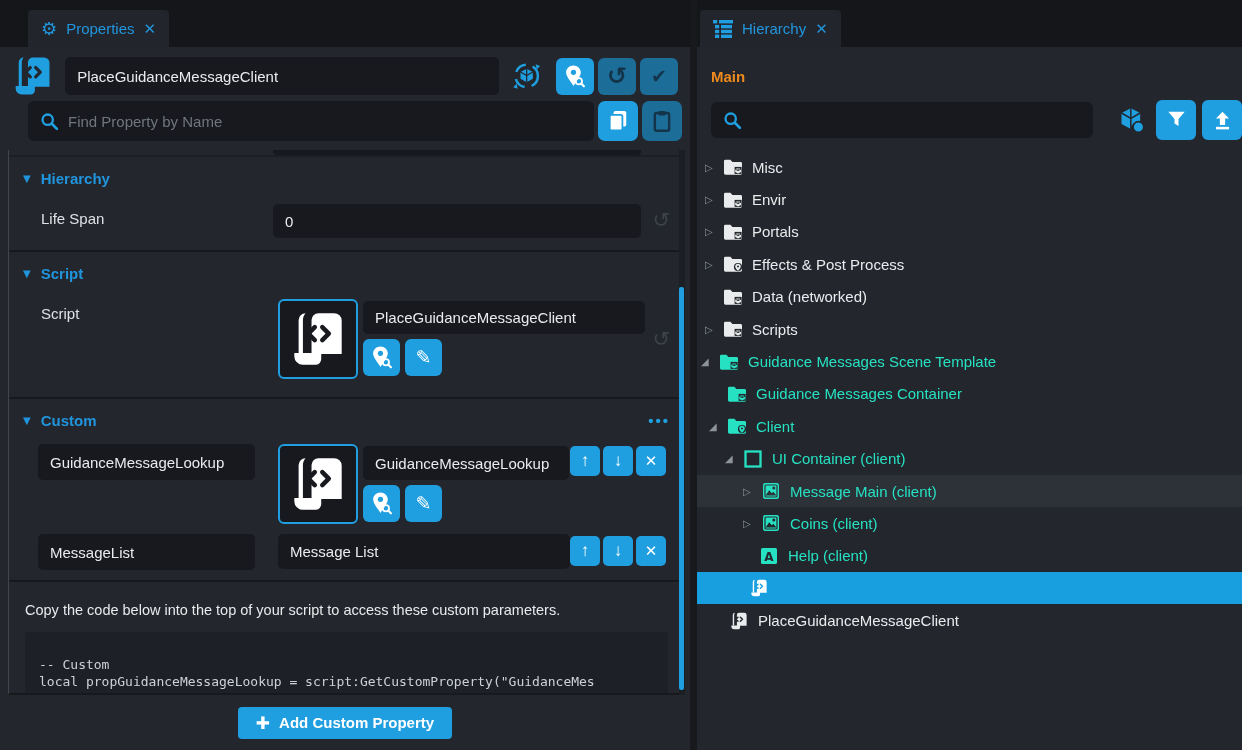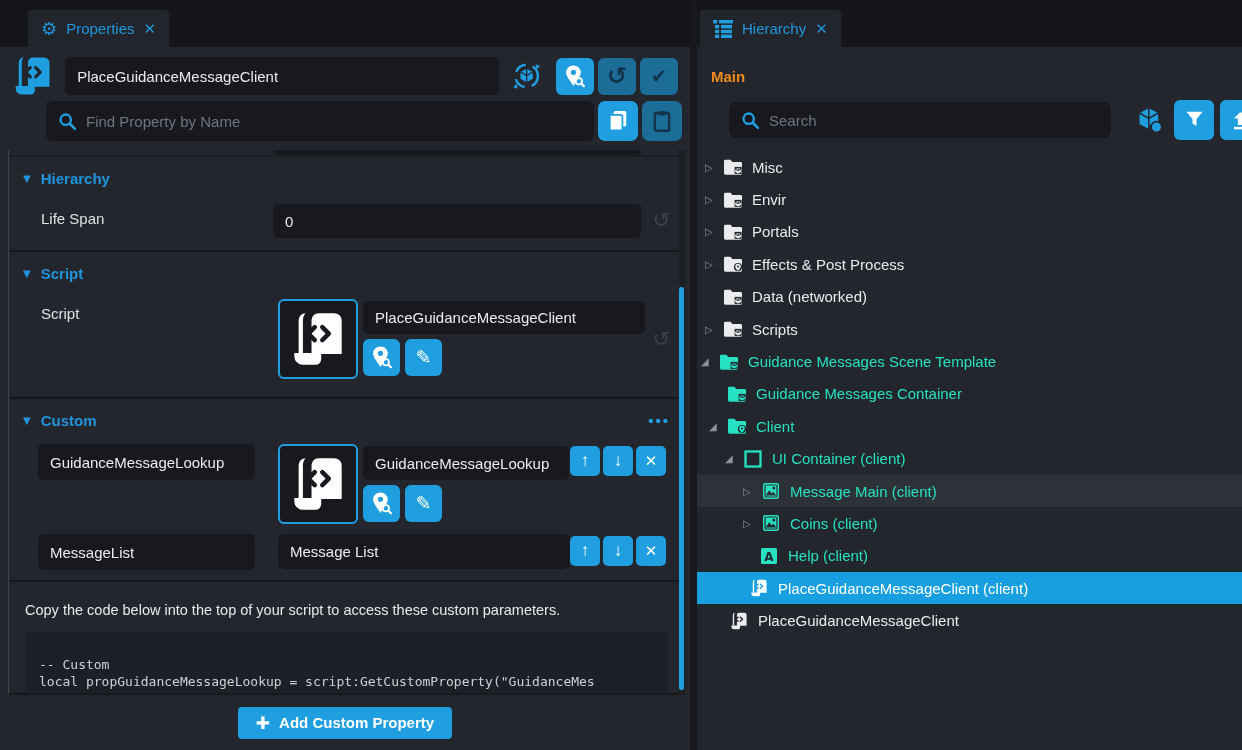--- a/index.html
+++ b/index.html
@@ -21,21 +21,21 @@
   .ibtn { border-radius:6px; display:flex; align-items:center; justify-content:center; cursor:pointer; flex:none; }
   .bright { background:#1f9fe0; }
   .muted  { background:#1d6d99; }
   
   .name-row { position:absolute; top:57px; left:12px; right:12px; height:38px; display:flex; align-items:center; }
   #obj-icon { width:42px; height:40px; color:#1f9fe0; margin-right:12px; }
   #obj-name { width:442px; height:38px; }
   #net-icon { width:32px; height:32px; margin:0 10px 0 12px; color:#1f9fe0; }
   .name-row .ibtn { width:38px; height:37px; margin-left:4px; }
   .search-row { position:absolute; top:101px; left:28px; right:8px; height:40px; display:flex; align-items:center; }
-  .search-box { flex:1; height:40px; background:#17191e; border-radius:6px; display:flex; align-items:center; padding:0 12px; gap:9px;margin-left:18px; }
+  .search-box { flex:1; height:40px; background:#17191e; border-radius:6px; display:flex; align-items:center; padding:0 12px; gap:9px; }
   .search-box .ic { width:19px; height:19px; color:#1f9fe0; flex:none; }
   .search-box input { flex:1; background:transparent; color:#e9ebed; font-size:15px; }
   .search-box input::placeholder, .ph::placeholder { color:#70767e; }
   .search-row .ibtn { width:40px; height:40px; margin-left:4px; border-radius:7px; }
   .scroll-area { position:absolute; top:150px; left:8px; right:6px; bottom:55px;
     border-left:1px solid #41464e; border-bottom:2px solid #17191d; overflow:hidden; }
   .partial-strip { position:relative; height:7px; border-bottom:2px solid #1b1e23; }
   .partial-strip div { position:absolute; left:264px; width:368px; top:0; height:5px; background:#17191e; border-radius:0 0 4px 4px; }
   .sec-head { display:flex; align-items:center; gap:10px; padding:13px 14px 9px 14px;
     color:#2095dd; font-weight:bold; font-size:15px; }
@@ -323,21 +323,20 @@
   </div>
 
   <div class="hier-search">
     <div class="search-box">
       <span class="ic">
           <svg viewBox="0 0 18 18">
             <circle cx="7.3" cy="7.3" r="4.9" fill="none" stroke="currentColor" stroke-width="2.2"></circle>
             <path d="M11.2 11.2 16 16" stroke="currentColor" stroke-width="2.6" stroke-linecap="round"></path>
           </svg>
         </span>
-      <input class="ph" placeholder="Search" style="">
     </div>
     <span class="ic" id="zone-icon">
         <svg viewBox="0 0 24 24">
           <path fill="currentColor" d="M11 2 19 6v8.2l-1.6-.5A6 6 0 0 0 11 19.4V19.8L3 15.5V6z"></path>
           <path d="M11 2v8.6M3 6l8 4.6L19 6M11 19.8v-9.2" stroke="#23262c" stroke-width="1.3" fill="none"></path>
           <circle cx="17.5" cy="18" r="4.6" fill="currentColor" stroke="#23262c" stroke-width="1.4"></circle>
         </svg>
       </span>
     <div class="ibtn bright" id="filter-btn">
       <span class="ic" style="width:19px;height:18px;">
@@ -662,21 +661,20 @@
         </span>
       </div>
       <div class="tree-row sel" style="padding-left: 52px;">
         <span class="ic tree-ic tone-white">
           <svg viewBox="0 0 24 26">
             <path fill="currentColor" d="M6.2 1h13.3A3.5 3.5 0 0 1 23 4.5V20h-9.5v2.3A2.7 2.7 0 0 1 10.8 25H5a4 4 0 0 1-4-4v-1.5h8V4.2A3.2 3.2 0 0 1 12.2 1z"></path>
             <path fill="currentColor" d="M6.2 1A3.2 3.2 0 0 0 3 4.2V19.5h2V4.2C5 2.9 5.5 1.8 6.2 1z"></path>
             <path d="M10.5 7.5 7.5 10.5 10.5 13.5M14 7.5 17 10.5 14 13.5" fill="none" stroke="var(--cut,#23262c)" stroke-width="2.1" stroke-linecap="round" stroke-linejoin="round"></path>
           </svg>
         </span>
-        <span class="tree-label tone-white">PlaceGuidanceMessageClient (client)</span>
         <span class="ic row-eye">
           <svg viewBox="0 0 22 14">
             <path d="M1 7C4.6 1.4 17.4 1.4 21 7 17.4 12.6 4.6 12.6 1 7Z" fill="none" stroke="currentColor" stroke-width="1.7"></path>
             <circle cx="11" cy="7" r="2.7" fill="currentColor"></circle>
           </svg>
         </span>
         <span class="ic row-lock locked">
           <svg viewBox="0 0 14 16">
             <path d="M4 7.2V4.6a3 3 0 0 1 6 0v2.6" fill="none" stroke="currentColor" stroke-width="1.9"></path>
             <rect x="1.8" y="7" width="10.4" height="8.2" rx="1.3" fill="currentColor"></rect>

